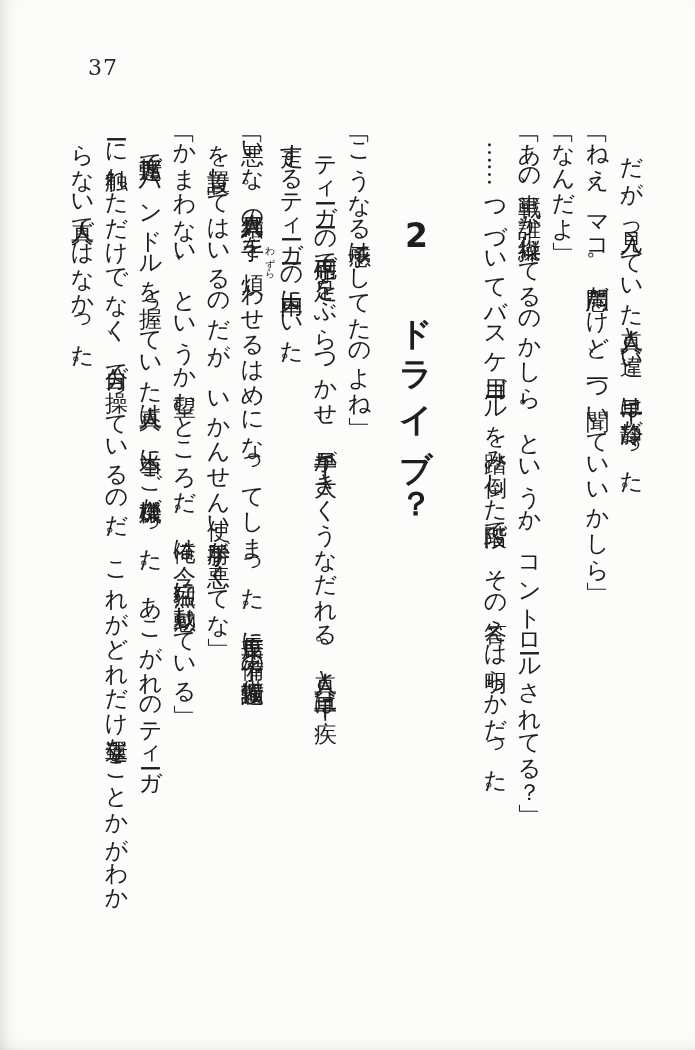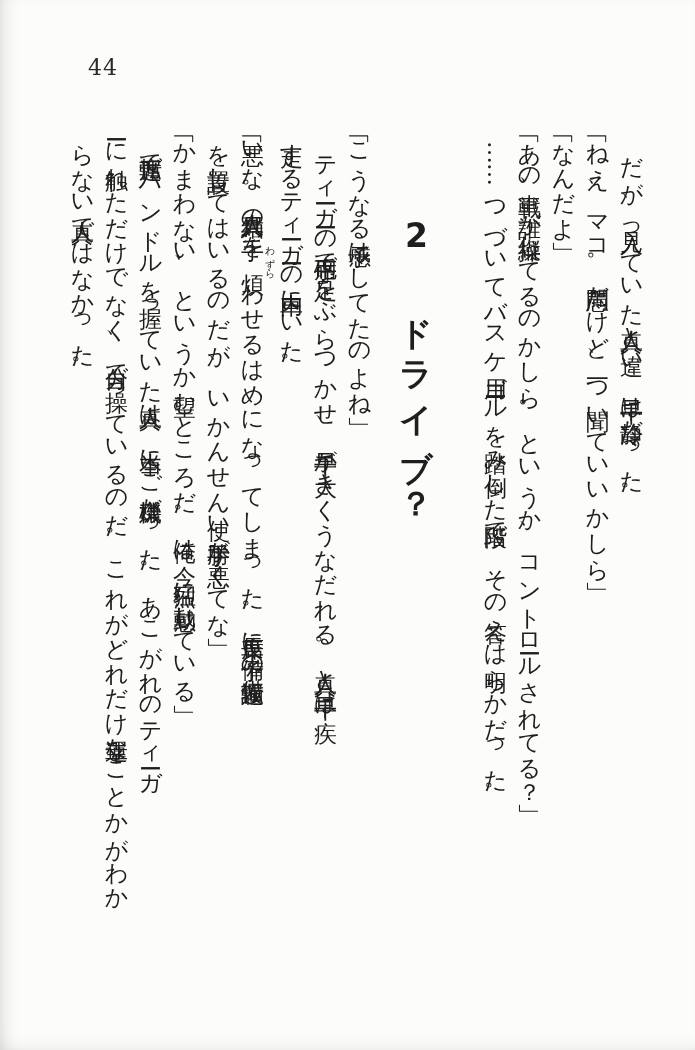--- a/index.html
+++ b/index.html
@@ -62,21 +62,21 @@
   }
   ruby > rt {
     font-size: 10px;
     letter-spacing: 0;
   }
 </style>
 </head>
 <body>
 
 <div class="page">
-  <span class="page-number">44</span>
+  <span class="page-number">37</span>
   <div class="text-area">
       <div class="line body indent"><span>だが、見入っていた真人と違い、千早は冷静だった。</span></div>
       <div class="line dialogue"><span>「ねえ、マコ。愚問だけど、一つ聞いていいかしら」</span></div>
       <div class="line dialogue"><span>「なんだよ」</span></div>
       <div class="line dialogue"><span>「あの戦車、誰が操縦してるのかしら。というか、コントロールされてる？」</span></div>
       <div class="line body indent"><span>……つづいてバスケ用ゴールを踏み倒した段階で、その答えは明らかだった。</span></div>
       <div class="line heading"><span class="upright">2</span><span>　ドライブ？</span></div>
       <div class="line dialogue"><span>「こうなる予感はしてたのよね」</span></div>
       <div class="line body indent"><span>ティーガーの砲手席で足をぶらつかせ、千早が大きくうなだれる。真人と千早は疾</span></div>
       <div class="line body"><span>走するティーガーの車内にいた。</span></div>

